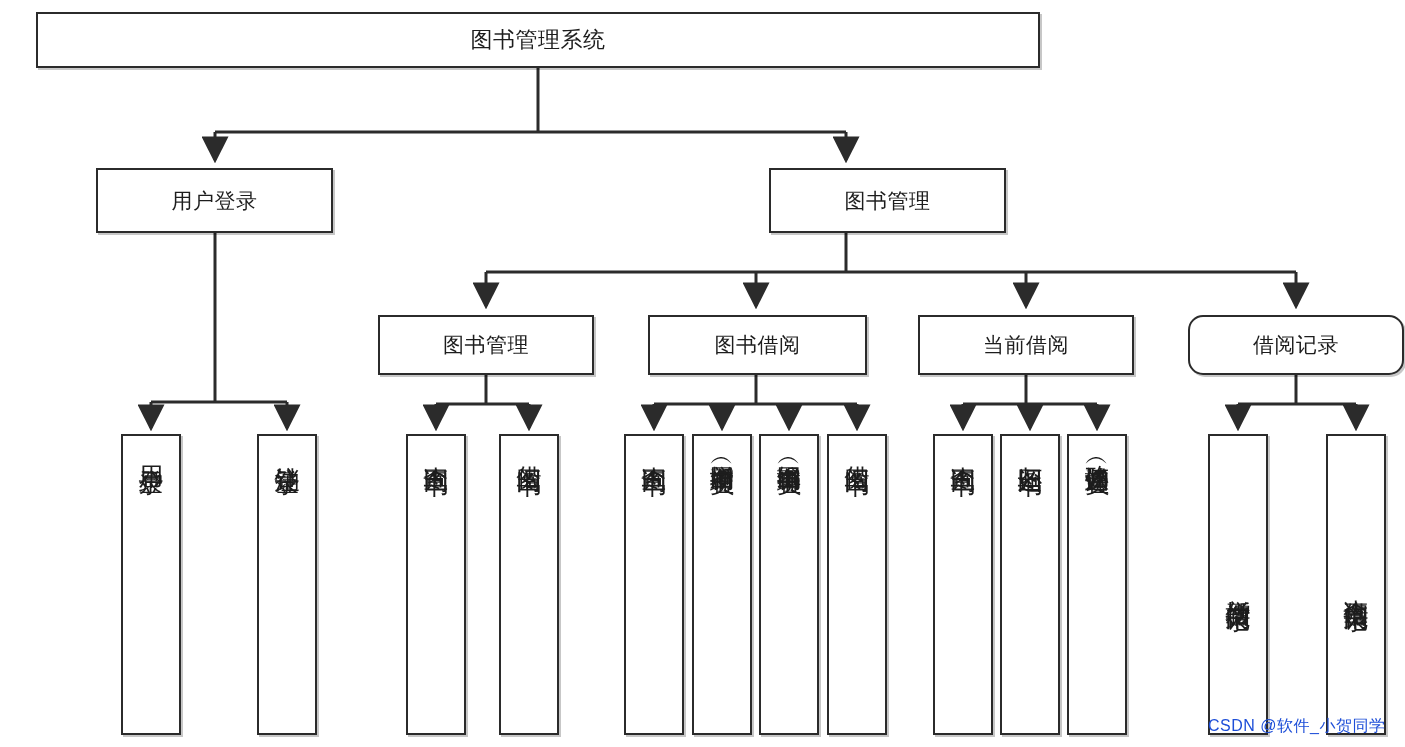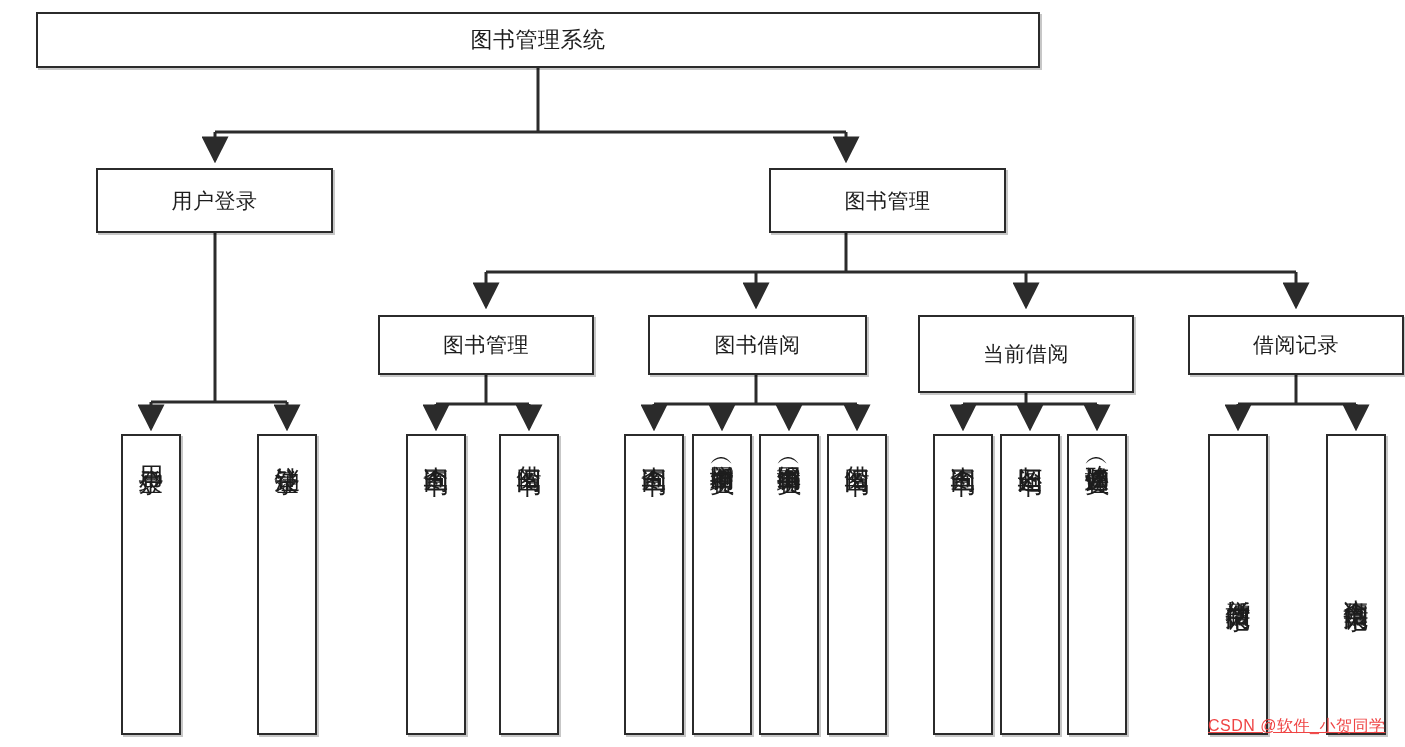--- a/index.html
+++ b/index.html
@@ -73,26 +73,25 @@
   }
   .node.vert.mid {
     align-items: center;
     padding-top: 0;
   }
   .watermark {
     position: absolute;
     left: 1192px;
     top: 716px;
     font-size: 16px;
-    color: #ef4444;
+    color: #1d4ed8;
     letter-spacing: 0.5px;
     white-space: nowrap;
     z-index: 5;
     font-family: "Liberation Sans", "DejaVu Sans", sans-serif;
-    text-decoration: underline;
   }
 </style>
 </head>
 <body>
 
 <div id="canvas">
 
   <svg id="edges" viewBox="0 0 1405 747" width="1405" height="747">
     <defs>
       <marker id="arrow" viewBox="0 0 12 12" refX="10.5" refY="6" markerWidth="9" markerHeight="9" orient="auto-start-reverse">
@@ -159,25 +158,25 @@
   </div>
 
   <div class="node horiz" style="left:362px; top:315px; width:216px; height:60px;">
     <span class="label">图书管理</span>
   </div>
 
   <div class="node horiz" style="left:632px; top:315px; width:219px; height:60px;">
     <span class="label">图书借阅</span>
   </div>
 
-  <div class="node horiz" style="left:902px; top:315px; width:216px; height:78px;">
+  <div class="node horiz" style="left:902px; top:315px; width:216px; height:60px;">
     <span class="label">当前借阅</span>
   </div>
 
-  <div class="node horiz" style="left:1172px; top:315px; width:216px; height:60px;">
+  <div class="node horiz" style="left:1172px; top:315px; width:216px; height:60px;border-radius:15px;">
     <span class="label">借阅记录</span>
   </div>
 
   <div class="node vert" style="left:105px; top:434px; width:60px; height:301px;">
     <span class="label">用户登录</span>
   </div>
 
   <div class="node vert" style="left:241px; top:434px; width:60px; height:301px;">
     <span class="label">注销登录</span>
   </div>

